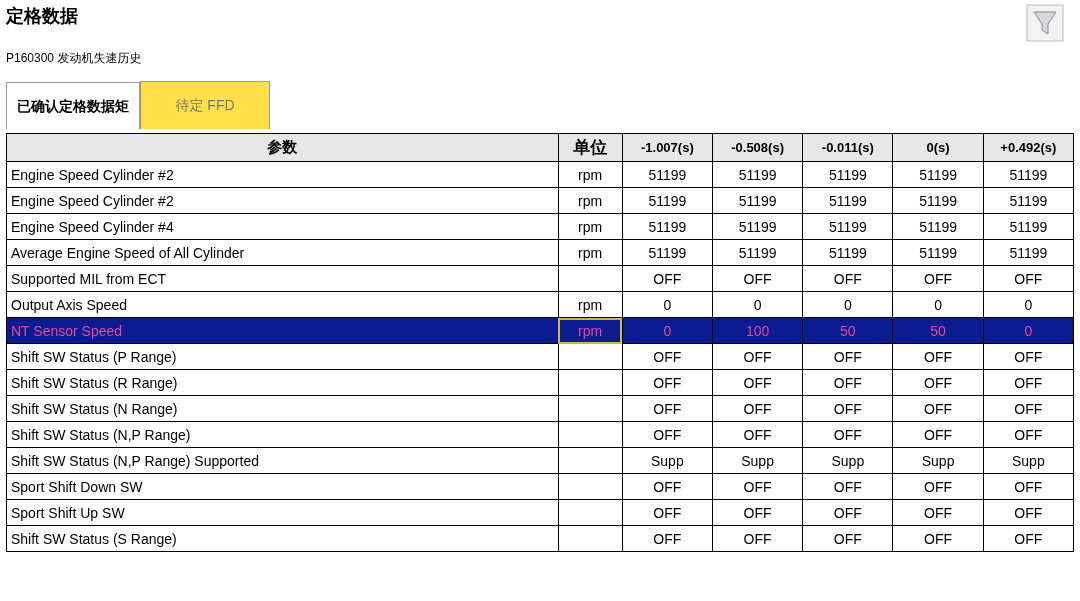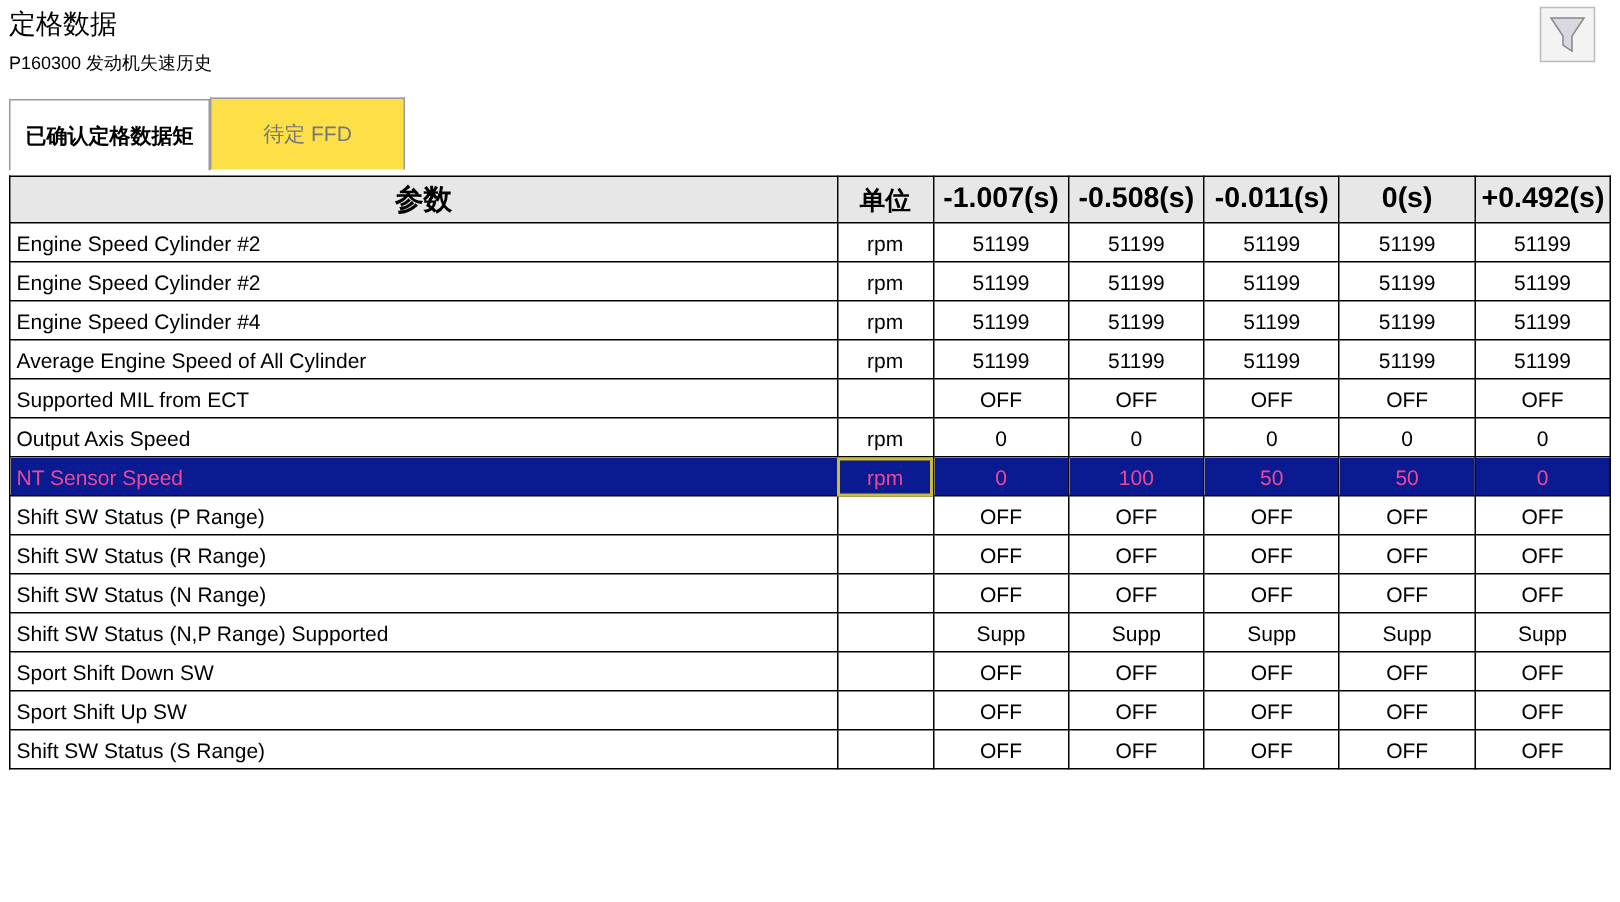--- a/index.html
+++ b/index.html
@@ -11,22 +11,22 @@
       width: 1080px;
       height: 601px;
       overflow: hidden;
     }
     .header-area {
       padding: 4px 6px 0 6px;
       position: relative;
     }
     .title1 {
       font-size: 18px;
-      font-weight: normal;
-      margin-bottom: 6px;
+      font-weight: bold;
+      margin-bottom: 22px;
     }
     .title2 {
       font-size: 12px;
       font-weight: normal;
       margin-bottom: 14px;
     }
     .icon-top-right {
       position: absolute;
       right: 16px;
       top: 4px;
@@ -76,26 +76,26 @@
       border: 1px solid #000;
       padding: 2px 4px;
       height: 26px;
       vertical-align: middle;
       overflow: hidden;
       white-space: nowrap;
     }
     th {
       background: #e7e7e7;
       font-weight: bold;
-      font-size: 19px;
+      font-size: 13px;
       text-align: center;
     }
     th.param-col {
       width: 550px;
-      font-size: 19px;
+      font-size: 15px;
       font-family: Liberation Sans, sans-serif;
     }
     th.unit-col {
       width: 64px;
       font-size: 17px;
       font-family: "SimSun", Arial, sans-serif;
     }
     th.time-col { width: 90px; }
     td.param { text-align: left; padding-left: 4px; }
     td.unit { text-align: center; }
@@ -230,20 +230,29 @@
         <tr>
           <td class="param">Shift SW Status (N Range)</td>
           <td class="unit"></td>
           <td class="val">OFF</td>
           <td class="val">OFF</td>
           <td class="val">OFF</td>
           <td class="val">OFF</td>
           <td class="val">OFF</td>
         </tr>
         <tr>
+          <td class="param">Shift SW Status (N,P Range)</td>
+          <td class="unit"></td>
+          <td class="val">OFF</td>
+          <td class="val">OFF</td>
+          <td class="val">OFF</td>
+          <td class="val">OFF</td>
+          <td class="val">OFF</td>
+        </tr>
+        <tr>
           <td class="param">Shift SW Status (N,P Range) Supported</td>
           <td class="unit"></td>
           <td class="val">Supp</td>
           <td class="val">Supp</td>
           <td class="val">Supp</td>
           <td class="val">Supp</td>
           <td class="val">Supp</td>
         </tr>
         <tr>
           <td class="param">Sport Shift Down SW</td>

